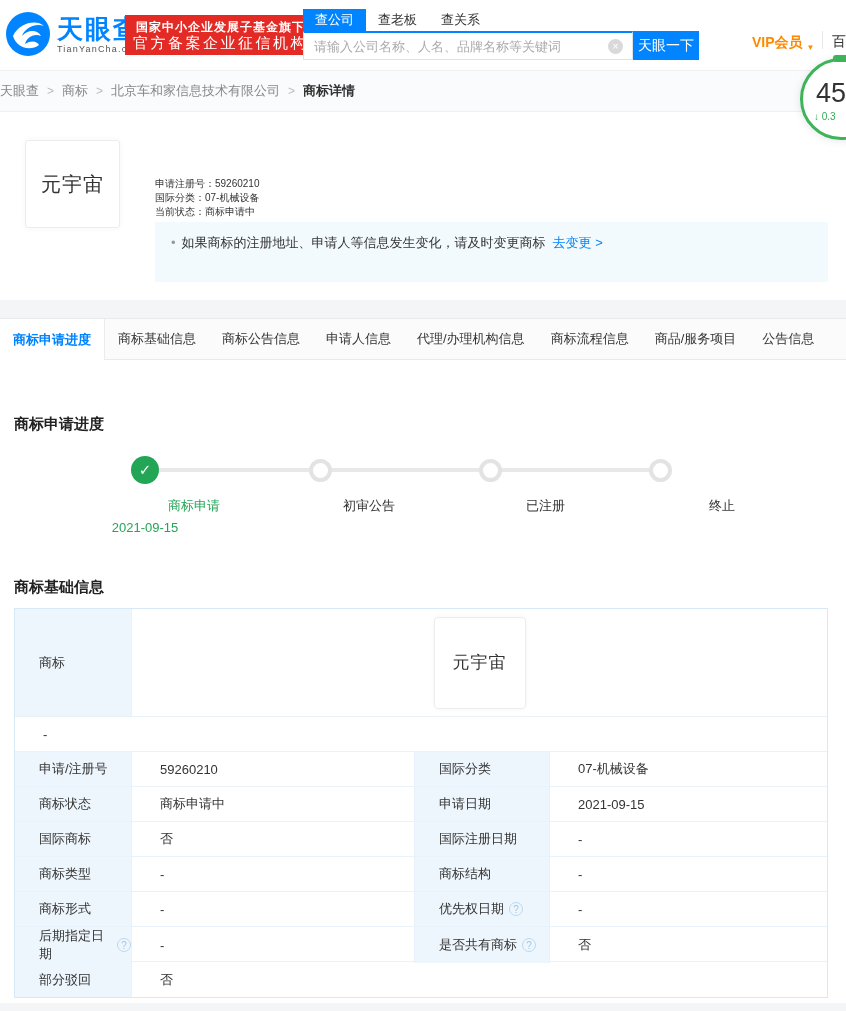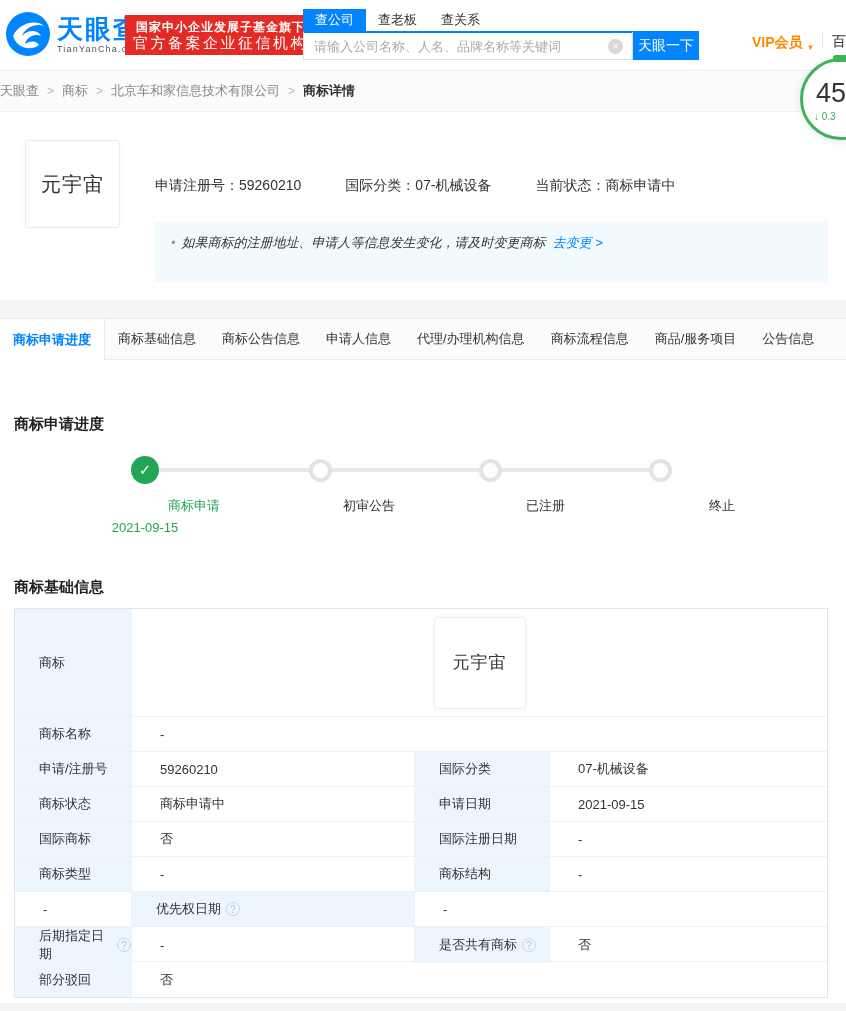--- a/index.html
+++ b/index.html
@@ -43,25 +43,25 @@
   
   .score { position:absolute; top:58px; right:-36px; width:82px; height:82px; border-radius:50%; background:#fff; border:3px solid #3db45a; z-index:6; box-shadow:0 1px 8px rgba(0,0,0,.10); cursor:pointer; }
   .score-pill { position:absolute; top:-6px; left:30px; width:17px; height:7px; border-radius:3px; background:#3db45a; }
   .score-num { position:absolute; left:13px; top:17px; font-size:27px; color:#333; }
   .score-delta { position:absolute; left:11px; top:50px; font-size:10px; color:#2fae53; }
 
   
   .summary { position:relative; height:188px; background:#fff; }
   .mark-box { position:absolute; left:25px; top:28px; width:95px; height:88px; border:1px solid #ececec; border-radius:3px; background:#fff; box-shadow:0 0 6px rgba(0,0,0,.04); display:flex; align-items:center; justify-content:center; }
   .mark-text { font-family:"Liberation Serif","DejaVu Serif",serif; font-size:20px; color:#333; letter-spacing:1px; }
-  .fields { position:absolute; left:155px; top:65px; display:flex; font-size:14px; color:#333; }
+  .fields { position:absolute; left:155px; top:65px; display:flex; font-size:10px; color:#333;flex-direction:column; }
   .field { margin-right:44px; white-space:nowrap; }
   .tip { position:absolute; left:155px; top:110px; width:673px; height:60px; background:#f3fafd; padding:9px 16px; font-size:13px; }
   .tip-title { color:#999; line-height:20px; }
-  .tip-line { color:#333; line-height:23px;font-style:italic; }
+  .tip-line { color:#333; line-height:23px; }
   .tip-bullet { color:#999; margin-right:6px; }
   .tip-link { color:#0084ff; margin-left:7px; cursor:pointer; }
 
   .gap { height:18px; }
 
   
   .tabbar { height:42px; background:#fbfbfb; border-top:1px solid #eaeaea; border-bottom:1px solid #eaeaea; display:flex; }
   .tab { padding:0 13px; display:flex; align-items:center; font-size:13px; color:#333; cursor:pointer; white-space:nowrap; }
   .tab.active { background:#fff; color:#0084ff; font-weight:bold; border-right:1px solid #ececec; margin-bottom:-1px; }
 
@@ -222,23 +222,20 @@
           <div class="t-cell t-label">
             <span>商标</span>
           </div>
           <div class="t-cell t-val">
             <div class="mark-box-sm">
               <span class="mark-text-sm">元宇宙</span>
             </div>
           </div>
         </div>
         <div class="t-row row-span">
-          <div class="t-cell t-label">
-            <span>商标名称</span>
-          </div>
           <div class="t-cell t-val">
             <span>-</span>
           </div>
         </div>
         <div class="t-row">
           <div class="t-cell t-label">
             <span>申请/注册号</span>
           </div>
           <div class="t-cell t-val">
             <span>59260210</span>
@@ -286,20 +283,23 @@
             <span>-</span>
           </div>
           <div class="t-cell t-label">
             <span>商标结构</span>
           </div>
           <div class="t-cell t-val">
             <span>-</span>
           </div>
         </div>
         <div class="t-row">
+          <div class="t-cell t-label">
+            <span>商标形式</span>
+          </div>
           <div class="t-cell t-val">
             <span>-</span>
           </div>
           <div class="t-cell t-label">
             <span>优先权日期</span>
             <span class="help">?</span>
           </div>
           <div class="t-cell t-val">
             <span>-</span>
           </div>

